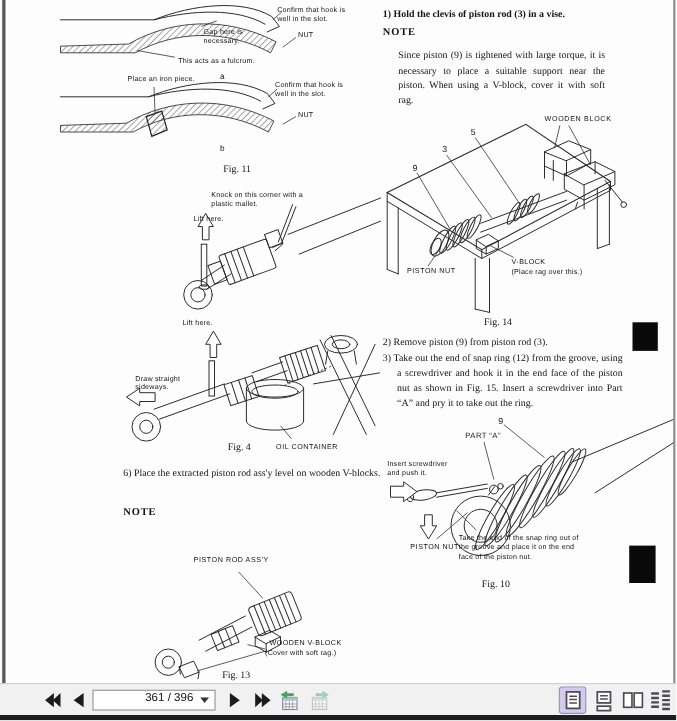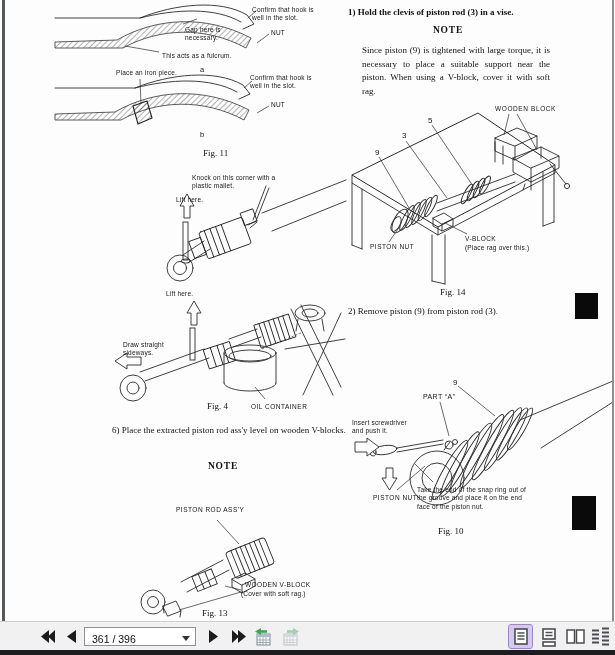--- a/index.html
+++ b/index.html
@@ -7,30 +7,30 @@
           font-family:"Liberation Sans",sans-serif;}
   .page{position:absolute;left:0;top:0;width:615px;height:621px;background:#fdfdfd;}
   .edgeL{position:absolute;left:2px;top:0;width:3px;height:621px;background:#57585a;}
   .edgeR{position:absolute;left:612px;top:0;width:2px;height:621px;background:#8d8e90;}
   .lbl{position:absolute;font:6.5px/1.3 "Liberation Sans",sans-serif;color:#161616;letter-spacing:.2px;}
   .num{position:absolute;font:8px/1 "Liberation Sans",sans-serif;color:#161616;}
   .ser{position:absolute;font:9px/1.5 "Liberation Serif",serif;color:#131313;}
   .hang{padding-left:13px;text-indent:-13px;text-align:justify;}
   .just{text-align:justify;}
   .cap{position:absolute;font:9px/1 "Liberation Serif",serif;color:#131313;}
-  .note{position:absolute;font:bold 9.5px/1 "Liberation Serif",serif;letter-spacing:.8px;color:#111;text-align:center;}
+  .note{position:absolute;font:bold 9.5px/1 "Liberation Serif",serif;letter-spacing:.8px;color:#111;text-align:left;}
   .blacktab{position:absolute;background:#0a0a0a;}
   svg{position:absolute;overflow:visible;}
   .ln{stroke:#2b2b2b;stroke-width:.9;fill:none;stroke-linecap:round;}
   .ld{stroke:#2b2b2b;stroke-width:.7;fill:none;}
   .wh{fill:#fff;stroke:#2b2b2b;stroke-width:.9;}
   
   .toolbar{position:absolute;left:0;top:621px;width:615px;height:29px;background:#f1f1f2;border-top:1px solid #cfcfd1;box-sizing:border-box;}
   .tbtn{position:absolute;top:0;height:29px;display:flex;align-items:center;justify-content:center;cursor:pointer;}
-  .combo{position:absolute;left:84px;top:5px;width:112px;height:19px;background:#fff;border:1px solid #8f9092;box-sizing:border-box;display:flex;align-items:flex-end;cursor:pointer;}
+  .combo{position:absolute;left:84px;top:5px;width:112px;height:19px;background:#fff;border:1px solid #8f9092;box-sizing:border-box;display:flex;align-items:flex-start;cursor:pointer;padding-left:40px;}
   .combo .txt{flex:1;font:10.5px "Liberation Sans",sans-serif;color:#111;padding-left:7px;}
   .combo .caret{width:0;height:0;border:4px solid transparent;border-top:5px solid #333;margin:6px 5px 0 0;}
   .viewbtn{position:absolute;top:3px;width:23px;height:23px;display:flex;align-items:center;justify-content:center;border-radius:2px;cursor:pointer;}
   .viewbtn.sel{background:#d5c9ec;outline:1px solid #9a86c8;}
   .fbar{position:absolute;left:0;top:650px;width:615px;height:5px;background:#1d1d1f;}
 </style>
 </head>
 <body>
 
 <div class="screen">
@@ -201,20 +201,21 @@
     <div class="lbl" style="left:495px;top:105px;letter-spacing:.6px;">WOODEN BLOCK</div>
     <div class="num" style="left:428px;top:117px;">5</div>
     <div class="num" style="left:402px;top:132px;">3</div>
     <div class="num" style="left:375px;top:149px;">9</div>
     <div class="lbl" style="left:370px;top:243px;letter-spacing:.5px;">PISTON NUT</div>
     <div class="lbl" style="left:465px;top:235px;letter-spacing:.4px;">V-BLOCK</div>
     <div class="lbl" style="left:465px;top:244px;">(Place rag over this.)</div>
     <div class="cap" style="left:440px;top:288px;">Fig. 14</div>
 
     <div class="ser" style="left:348px;top:305px;width:210px;">2) Remove piston (9) from piston rod (3).</div>
+    <div class="ser hang" style="left:348px;top:319px;width:205px;">3) Take out the end of snap ring (12) from the groove, using a screwdriver and hook it in the end face of the piston nut as shown in Fig. 15.  Insert a screwdriver into Part “A” and pry it to take out the ring.</div>
 
     <svg style="left:345px;top:378px" width="270" height="158" viewBox="0 0 270 158">
       <path class="ln" d="M175,42 L268,3 M196,70 L268,24"></path>
       <g>
         <ellipse class="ln" cx="105" cy="92" rx="6" ry="34" transform="rotate(30 105 92)"></ellipse>
         <ellipse class="ln" cx="115" cy="86" rx="6" ry="37" transform="rotate(30 115 86)"></ellipse>
         <ellipse class="ln" cx="126" cy="80" rx="6.5" ry="40" transform="rotate(30 126 80)"></ellipse>
         <ellipse class="ln" cx="137" cy="73" rx="6.5" ry="42" transform="rotate(30 137 73)"></ellipse>
         <ellipse class="ln" cx="148" cy="67" rx="6" ry="40" transform="rotate(30 148 67)"></ellipse>
         <ellipse class="ln" cx="158" cy="61" rx="5.5" ry="36" transform="rotate(30 158 61)"></ellipse>

